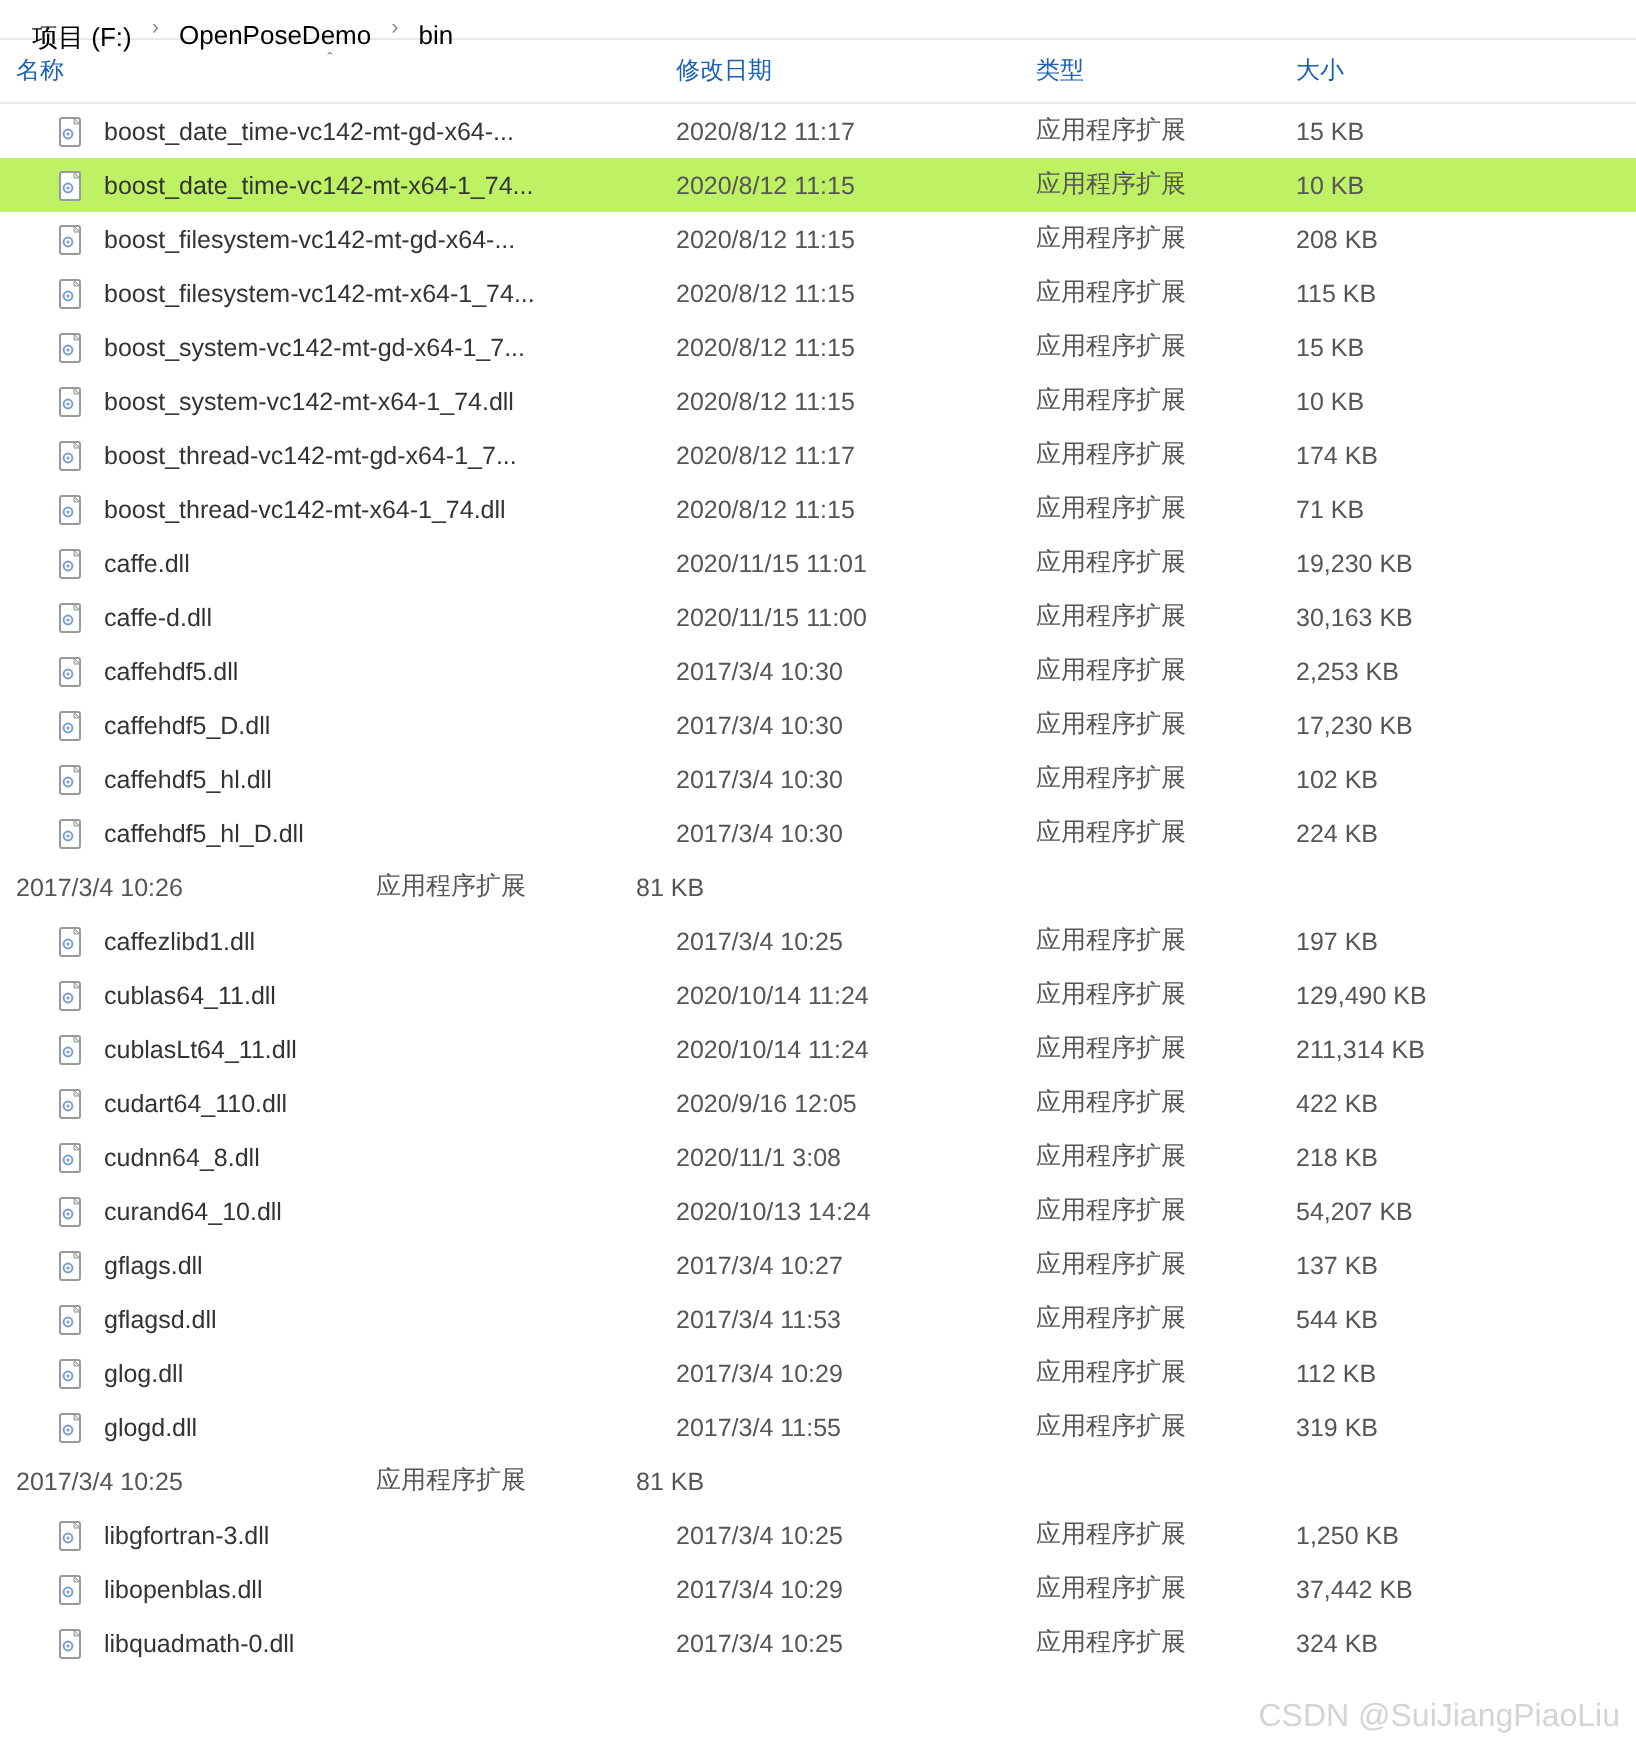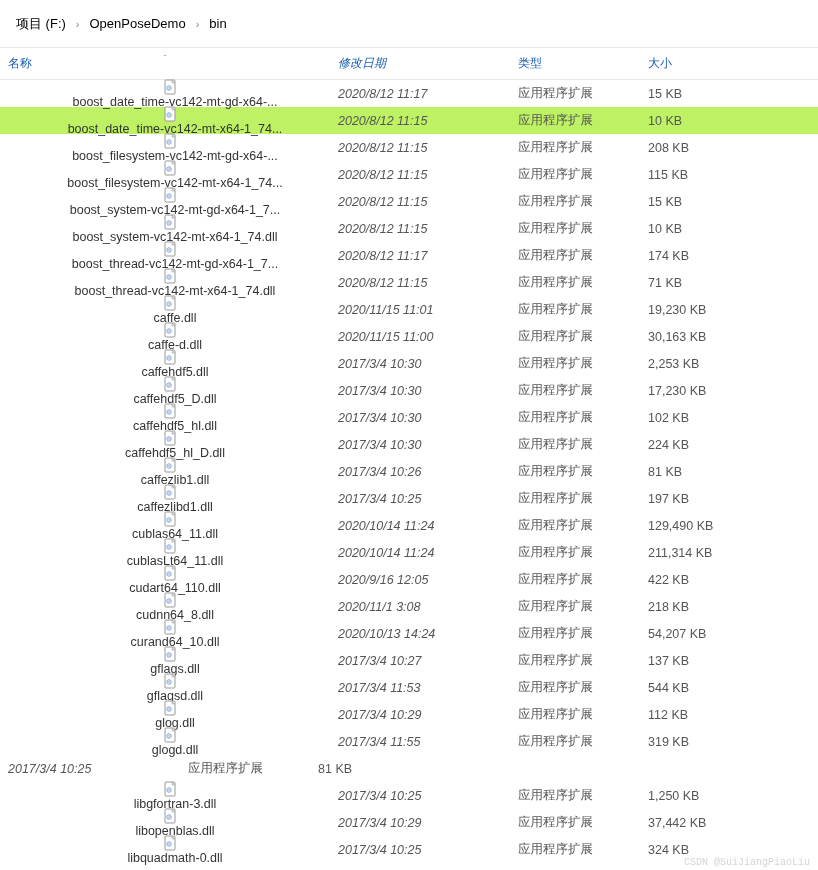--- a/index.html
+++ b/index.html
@@ -8,26 +8,26 @@
       font-size: 12px;
       background: #fff;
       color: #333;
       width: 818px;
       height: 870px;
       overflow: hidden;
       position: relative;
     }
     .breadcrumb {
       display: flex;
-      align-items: center;
+      align-items: flex-start;
       padding: 8px 12px;
       font-size: 13px;
       color: #000;
       border-bottom: 1px solid #e8e8e8;
-      height: 48px;
+      height: 20px;
     }
     .breadcrumb-item {
       padding: 2px 4px;
       cursor: default;
     }
     .breadcrumb-sep {
       margin: 0 6px;
       color: #888;
       font-size: 11px;
     }
@@ -42,21 +42,21 @@
       color: #1a5fb4;
       border-bottom: 1px solid #e8e8e8;
       height: 32px;
       align-items: center;
     }
     .header-row .col {
       padding: 0 8px;
       cursor: default;
     }
     .col-name { width: 330px; padding-left: 28px; display: flex; align-items: center; }
-    .col-date { width: 180px; font-style: italic; }
+    .col-date { width: 180px; }
     .col-type { width: 130px; }
     .col-size { width: 120px; text-align: left; padding-right: 24px; }
     .file-row {
       display: flex;
       align-items: center;
       height: 27px;
       font-size: 12.5px;
       color: #333;
       cursor: default;
     }
@@ -68,28 +68,28 @@
       display: inline-flex;
       width: 16px;
       height: 16px;
       margin-right: 8px;
       flex-shrink: 0;
       align-items: center;
       justify-content: center;
     }
     .file-icon svg { width: 16px; height: 16px; }
     .file-name-text { overflow: hidden; text-overflow: ellipsis; white-space: nowrap; }
-    .file-row .col-name { display: flex; align-items: center; padding-left: 28px; flex-direction: column; }
+    .file-row .col-name { display: flex; align-items: center; padding-left: 28px; }
     .watermark {
       position: absolute;
       bottom: 2px;
       right: 8px;
-      font-size: 10px;
+      font-size: 16px;
       color: #d4d4d4;
-      font-family: Liberation Mono, monospace;
+      font-family: Liberation Sans, sans-serif;
       pointer-events: none;
       z-index: 10;
     }
     .header-row .col-name { position: relative; }
     .chev {
       position: absolute;
       left: 50%;
       top: -2px;
       transform: translateX(-50%);
       font-size: 8px;
@@ -336,31 +336,20 @@
               <circle cx="6" cy="9" r="0.8" fill="#7a9fd4"></circle>
             </svg>
           </span>
           <span class="file-name-text">caffehdf5_hl_D.dll</span>
         </div>
         <div class="col col-date">2017/3/4 10:30</div>
         <div class="col col-type">应用程序扩展</div>
         <div class="col col-size">224 KB</div>
       </div>
       <div class="file-row">
-        <div class="col col-name">
-          <span class="file-icon">
-            <svg viewBox="0 0 16 16">
-              <rect x="2" y="1" width="10" height="14" rx="1" fill="#fff" stroke="#999" stroke-width="1"></rect>
-              <path d="M9 1 L12 4 L9 4 Z" fill="#ddd" stroke="#999" stroke-width="0.5"></path>
-              <circle cx="6" cy="9" r="2.2" fill="none" stroke="#7a9fd4" stroke-width="1"></circle>
-              <circle cx="6" cy="9" r="0.8" fill="#7a9fd4"></circle>
-            </svg>
-          </span>
-          <span class="file-name-text">caffezlib1.dll</span>
-        </div>
         <div class="col col-date">2017/3/4 10:26</div>
         <div class="col col-type">应用程序扩展</div>
         <div class="col col-size">81 KB</div>
       </div>
       <div class="file-row">
         <div class="col col-name">
           <span class="file-icon">
             <svg viewBox="0 0 16 16">
               <rect x="2" y="1" width="10" height="14" rx="1" fill="#fff" stroke="#999" stroke-width="1"></rect>
               <path d="M9 1 L12 4 L9 4 Z" fill="#ddd" stroke="#999" stroke-width="0.5"></path>

